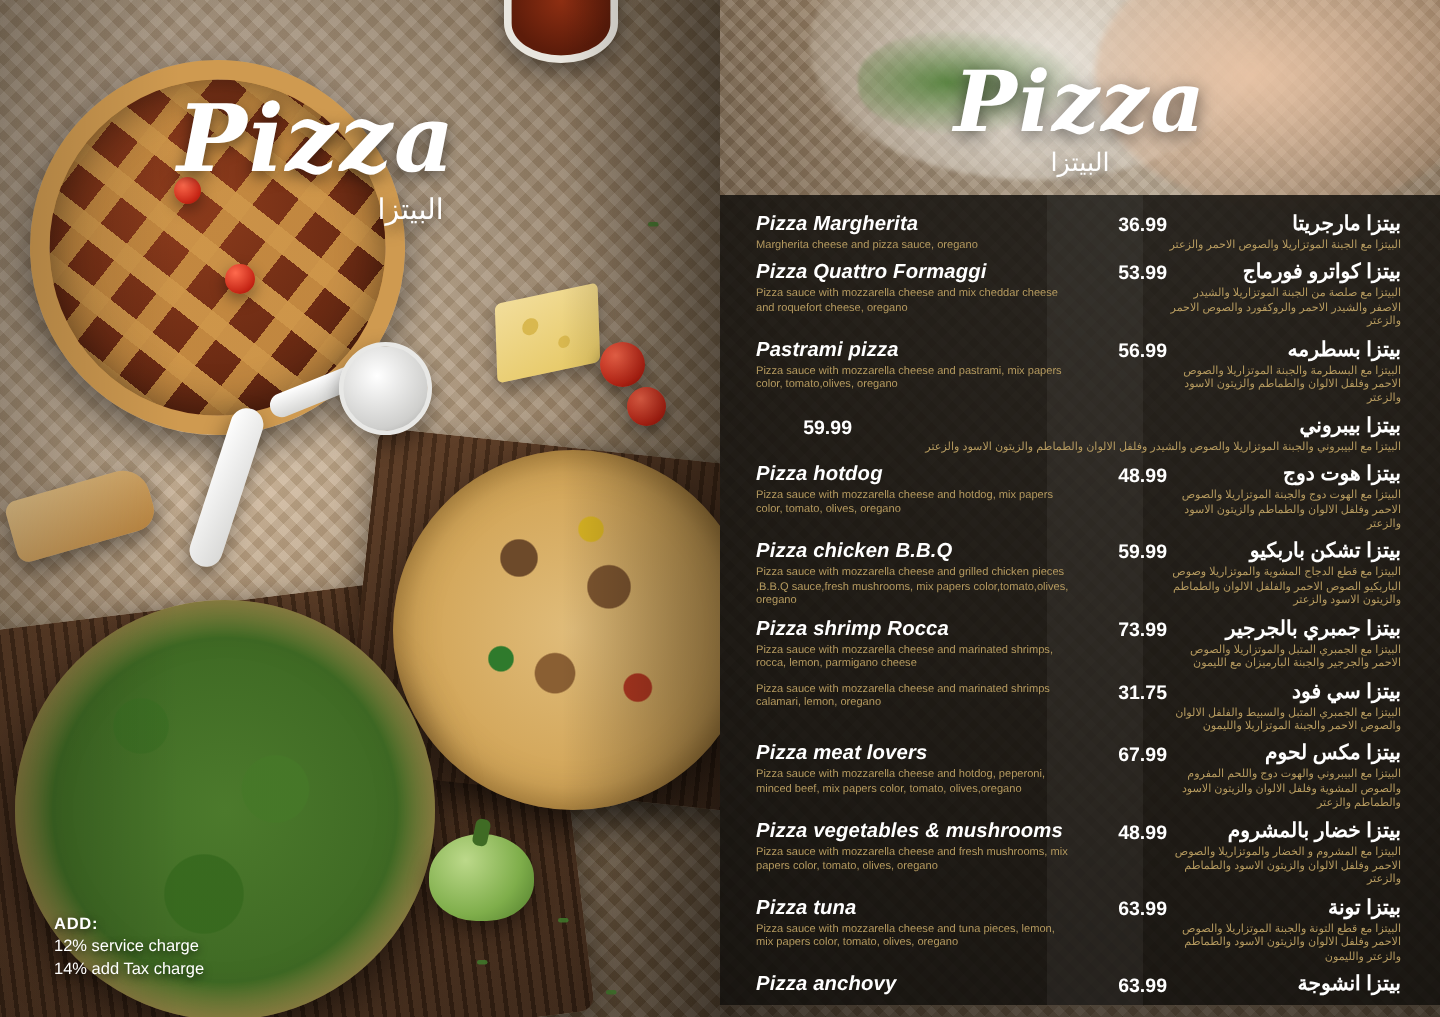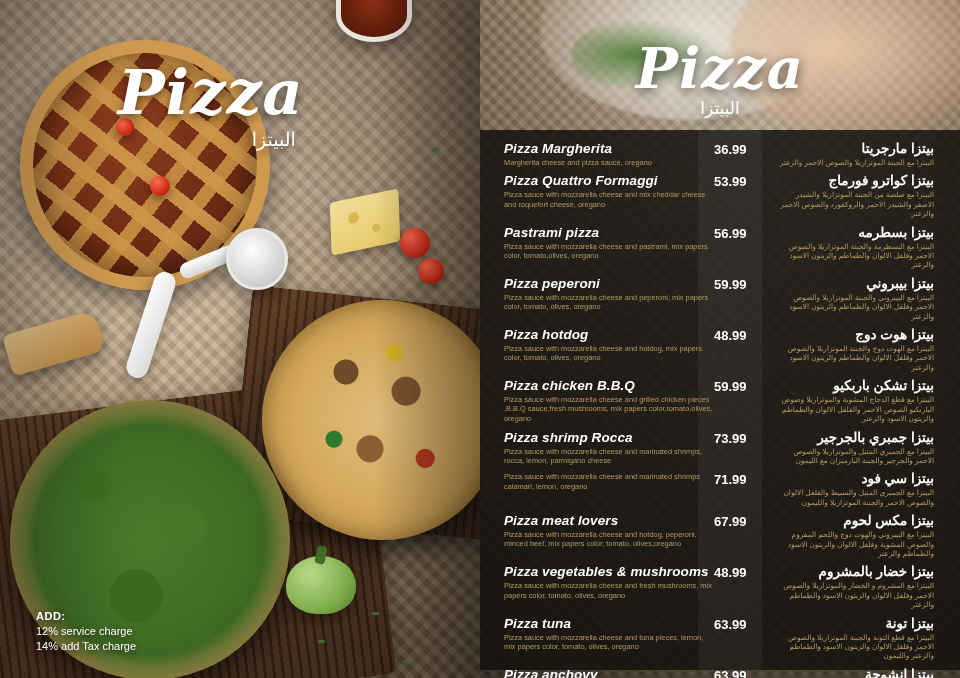--- a/index.html
+++ b/index.html
@@ -383,20 +383,21 @@
   }
   .row .desc {
     color: #b59a5f;
     font-size: 7.4px;
     line-height: 9.2px;
     margin-top: 1px;
   }
   .row .price {
     width: 64px;
     flex: 0 0 64px;
+    text-align: right;
     color: #ffffff;
     font-size: 13px;
     font-weight: 600;
     padding-top: 1px;
   }
   .row .ar-col {
     flex: 1;
     text-align: right;
     padding-right: 16px;
     direction: rtl;
@@ -512,28 +513,24 @@
             <div class="desc">Pizza sauce with mozzarella cheese and pastrami, mix papers color, tomato,olives, oregano</div>
           </div>
           <div class="price">56.99</div>
           <div class="ar-col">
             <div class="ar-name">بيتزا بسطرمه</div>
             <div class="ar-desc">البيتزا مع البسطرمة والجبنة الموتزاريلا والصوص الاحمر وفلفل الالوان والطماطم والزيتون الاسود والزعتر</div>
           </div>
         </div>
 
         <div class="row">
-          <div class="en">
-            <div class="name">Pizza peperoni</div>
-            <div class="desc">Pizza sauce with mozzarella cheese and peperoni, mix papers color, tomato, olives, oregano</div>
-          </div>
           <div class="price">59.99</div>
           <div class="ar-col">
             <div class="ar-name">بيتزا بيبروني</div>
-            <div class="ar-desc">البيتزا مع البيبروني والجبنة الموتزاريلا والصوص الاحمر وفلفل الالوان والطماطم والزيتون الاسود والزعتر</div>
+            <div class="ar-desc">البيتزا مع البيبروني والجبنة الموتزاريلا والصوص والشيدر وفلفل الالوان والطماطم والزيتون الاسود والزعتر</div>
           </div>
         </div>
 
         <div class="row">
           <div class="en">
             <div class="name">Pizza hotdog</div>
             <div class="desc">Pizza sauce with mozzarella cheese and hotdog, mix papers color, tomato, olives, oregano</div>
           </div>
           <div class="price">48.99</div>
           <div class="ar-col">
@@ -563,21 +560,21 @@
           <div class="ar-col">
             <div class="ar-name">بيتزا جمبري بالجرجير</div>
             <div class="ar-desc">البيتزا مع الجمبري المتبل والموتزاريلا والصوص الاحمر والجرجير والجبنة البارميزان مع الليمون</div>
           </div>
         </div>
 
         <div class="row">
           <div class="en">
             <div class="desc">Pizza sauce with mozzarella cheese and marinated shrimps calamari, lemon, oregano</div>
           </div>
-          <div class="price">71.99</div>
+          <div class="price">31.75</div>
           <div class="ar-col">
             <div class="ar-name">بيتزا سي فود</div>
             <div class="ar-desc">البيتزا مع الجمبري المتبل والسبيط والفلفل الالوان والصوص الاحمر والجبنة الموتزاريلا والليمون</div>
           </div>
         </div>
 
         <div class="row">
           <div class="en">
             <div class="name">Pizza meat lovers</div>
             <div class="desc">Pizza sauce with mozzarella cheese and hotdog, peperoni, minced beef, mix papers color, tomato, olives,oregano</div>

